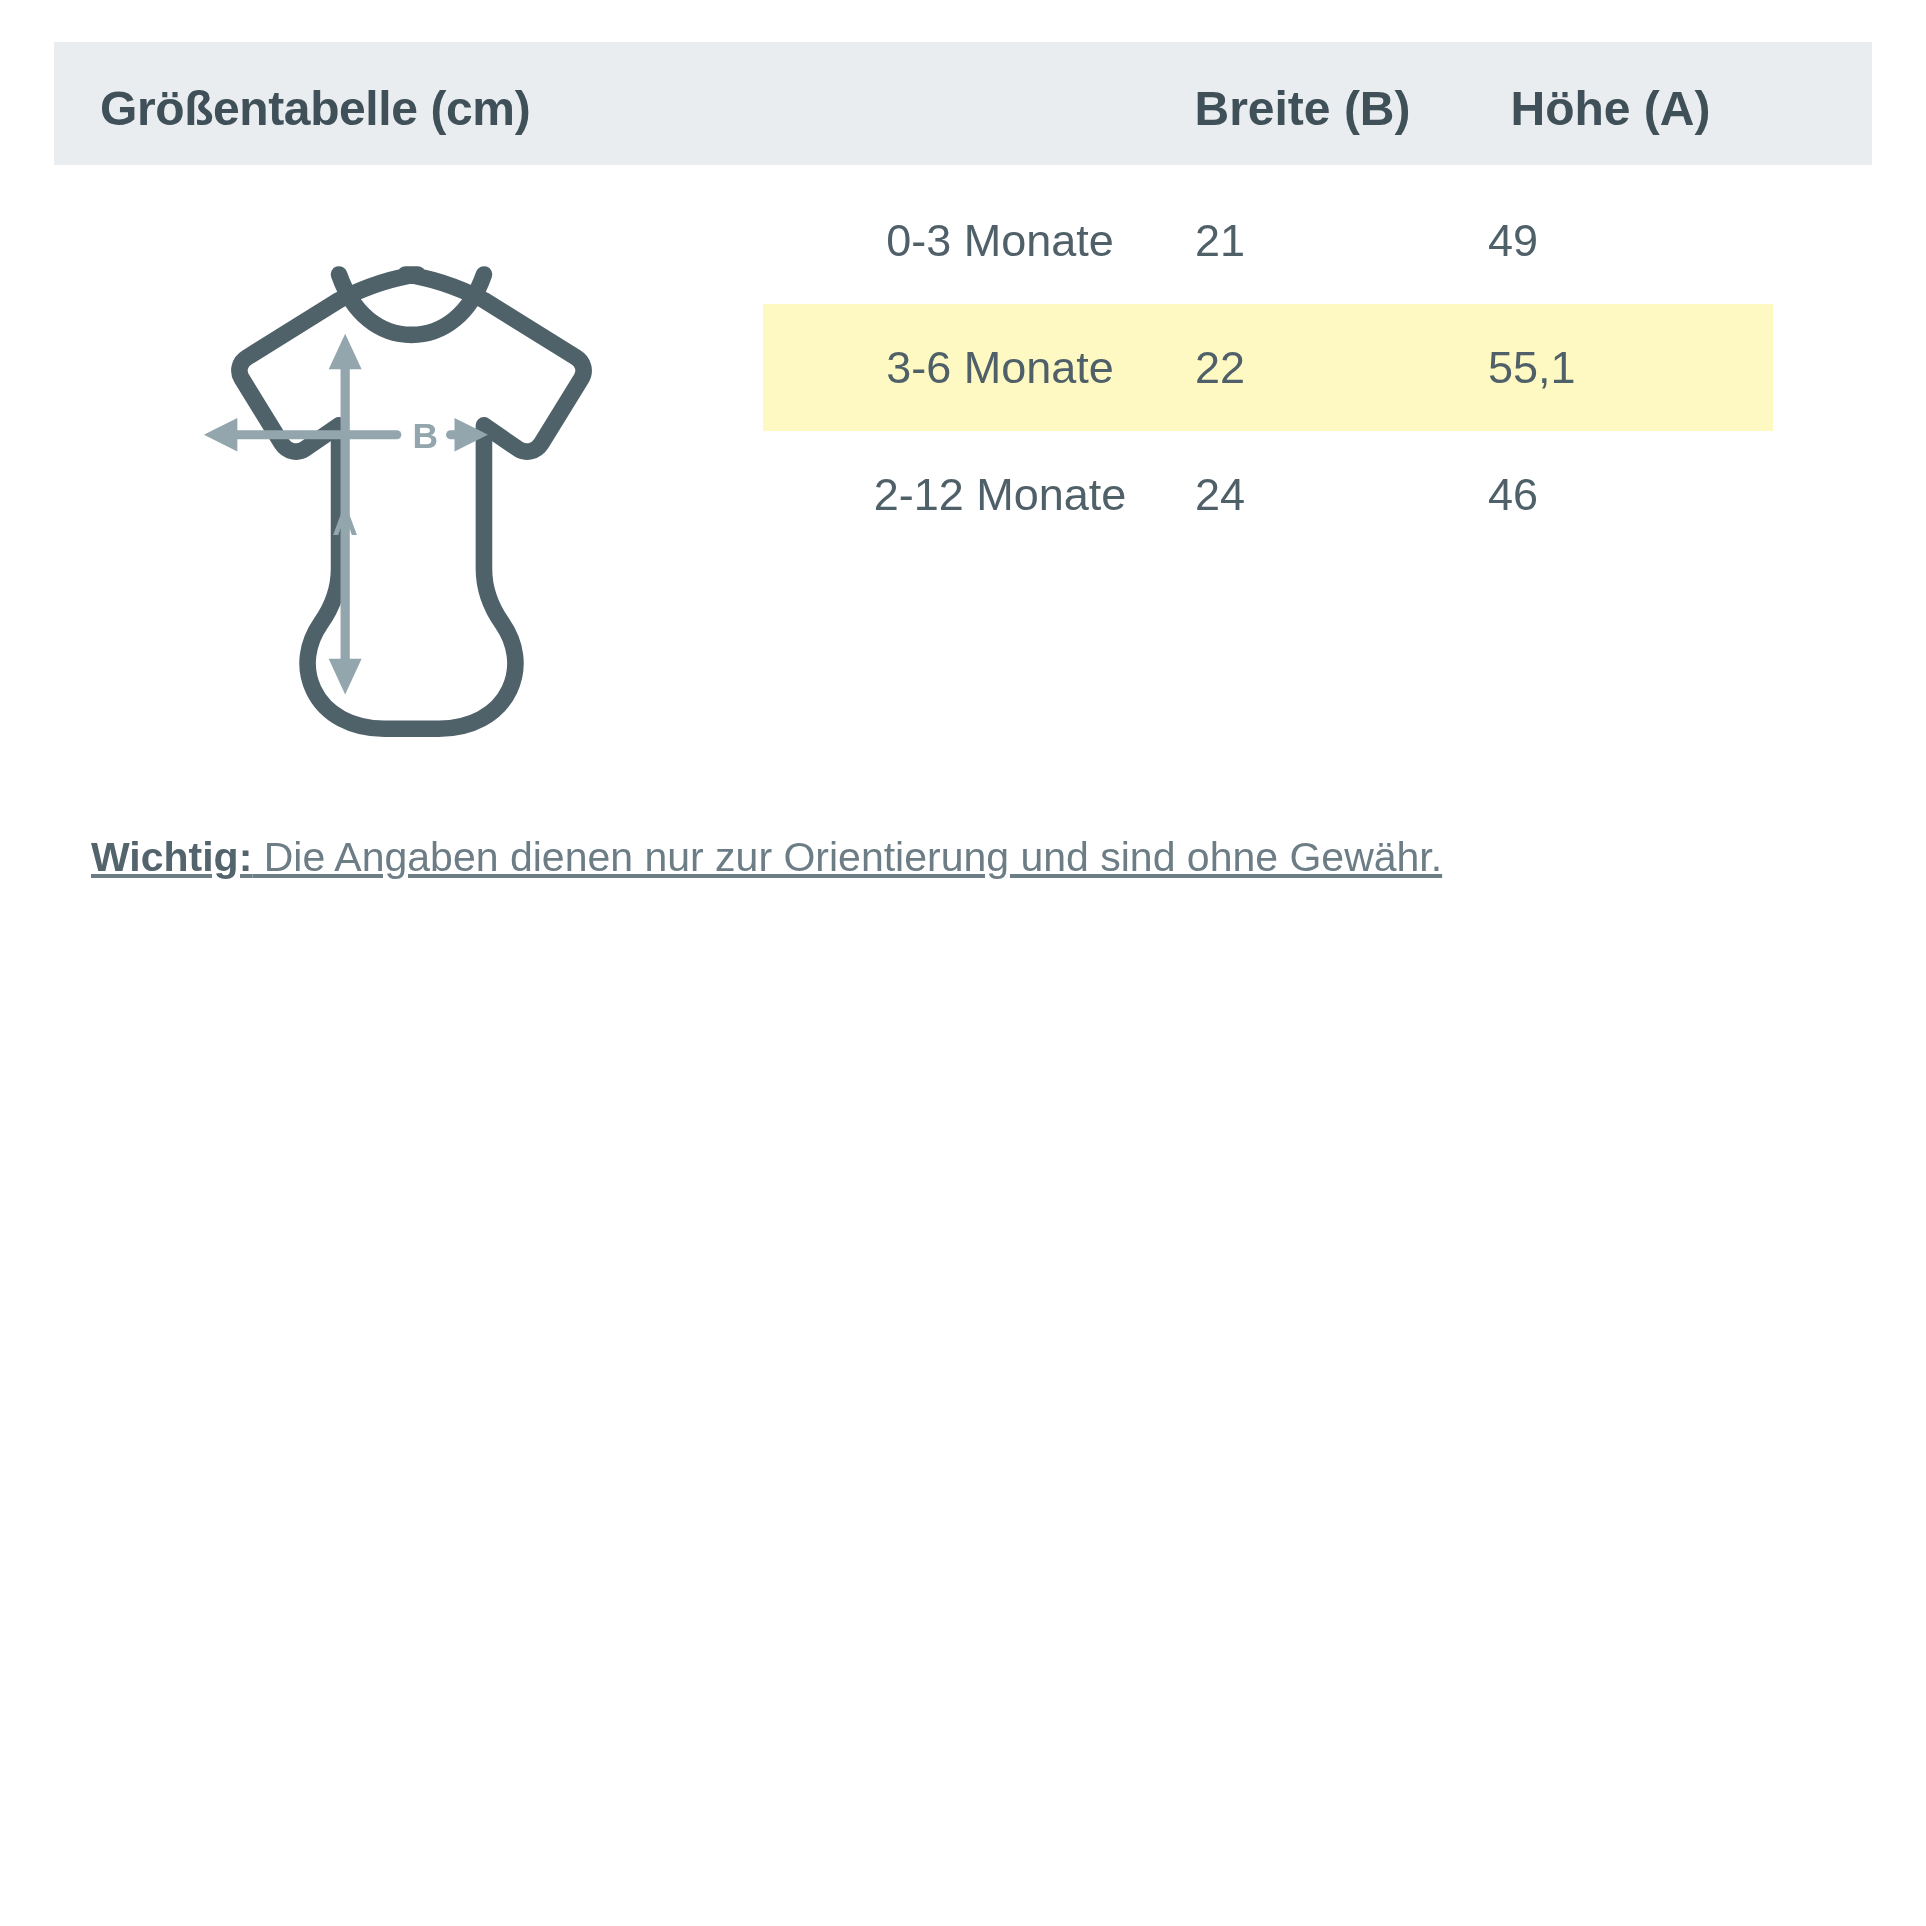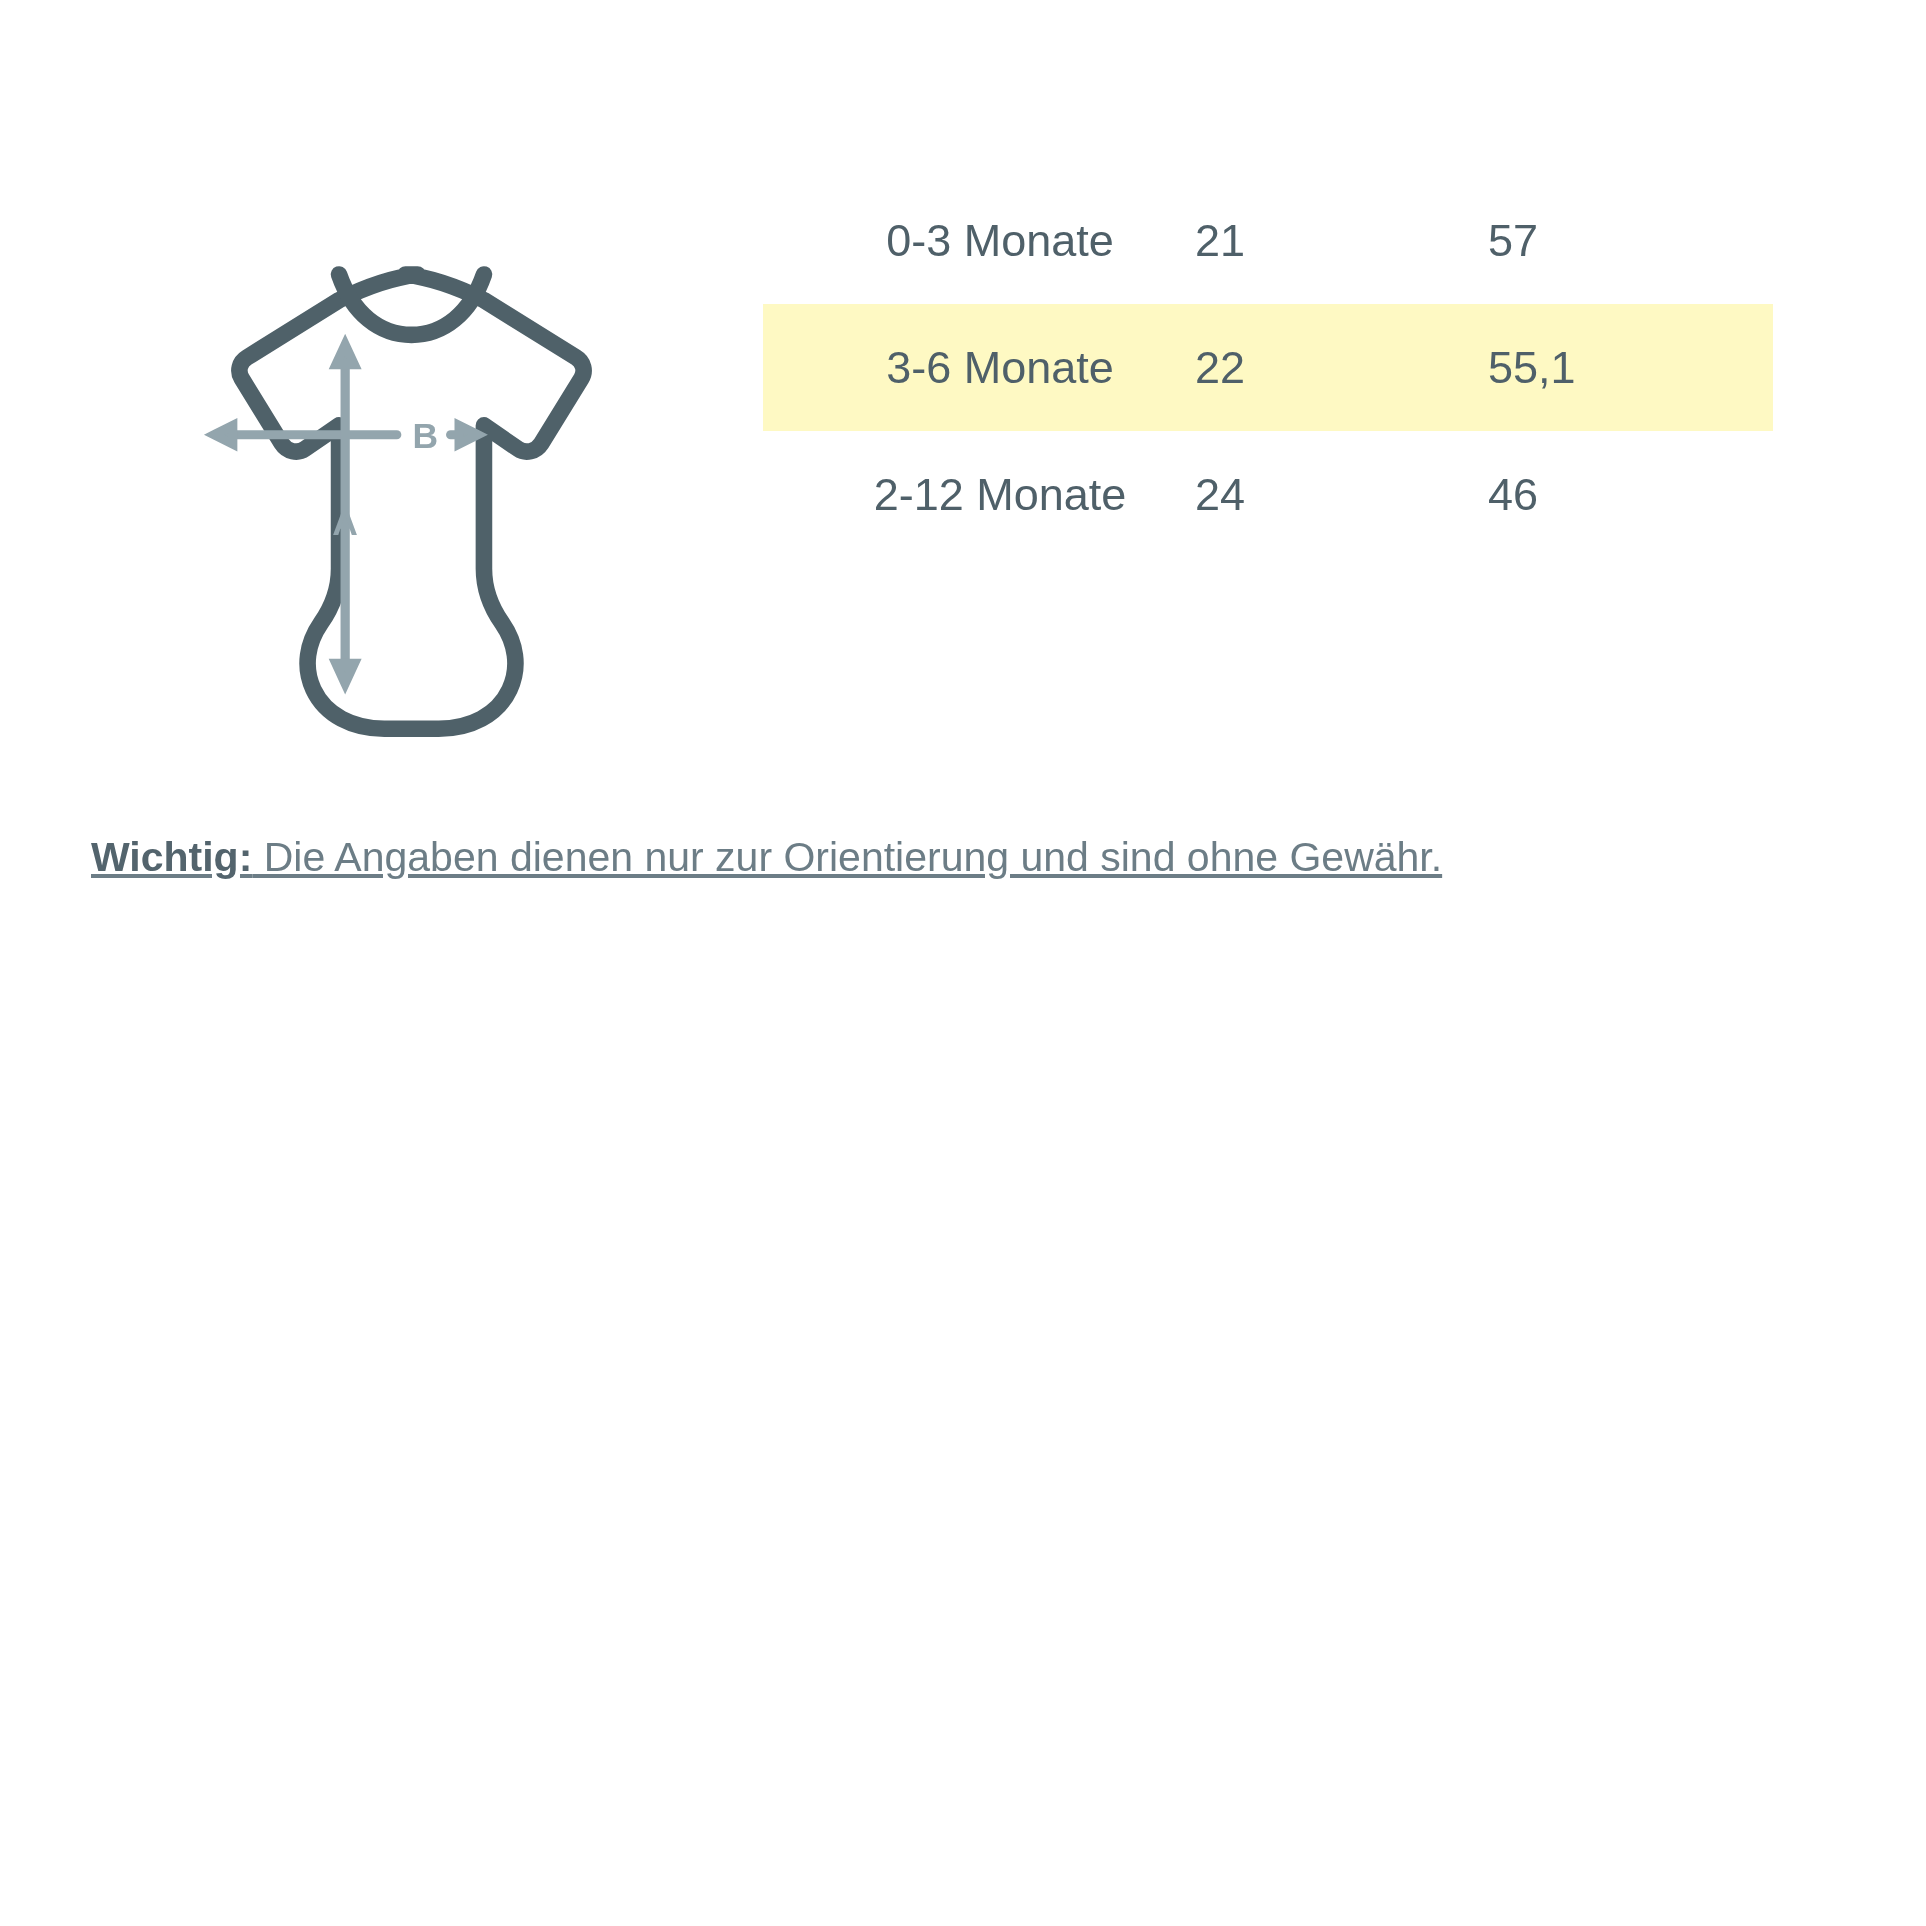--- a/index.html
+++ b/index.html
@@ -121,20 +121,25 @@
   .footnote b {
     color: #53646d;
     font-weight: bold;
   }
 </style>
 </head>
 <body>
 
 <div class="page">
 
+  <div class="header-band">
+    <div class="header-title">Größentabelle (cm)</div>
+    <div class="header-col-b">Breite (B)</div>
+    <div class="header-col-a">Höhe (A)</div>
+  </div>
 
   <div class="illustration">
     <svg viewBox="0 0 760 700" width="586" height="539" xmlns="http://www.w3.org/2000/svg">
       <g fill="none" stroke="#4f6169" stroke-width="22" stroke-linejoin="round" stroke-linecap="round">
 
         <path d="M300 58
                  C 268 62, 232 74, 196 92
                  L 74 168
                  C 64 174, 61 186, 67 196
                  L 120 282
@@ -179,21 +184,21 @@
   <table class="size-table">
     <colgroup>
       <col class="col-label">
       <col class="col-w">
       <col class="col-h">
     </colgroup>
     <tbody>
       <tr class="even-row">
         <td class="c-label">0-3 Monate</td>
         <td class="c-width">21</td>
-        <td class="c-height">57</td>
+        <td class="c-height">49</td>
       </tr>
       <tr class="odd-row">
         <td class="c-label">3-6 Monate</td>
         <td class="c-width">22</td>
         <td class="c-height">55,1</td>
       </tr>
       <tr class="even-row">
         <td class="c-label">2-12 Monate</td>
         <td class="c-width">24</td>
         <td class="c-height">46</td>

